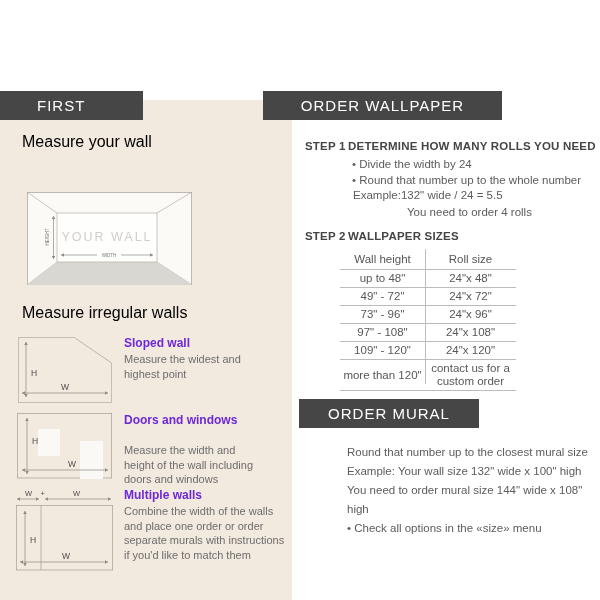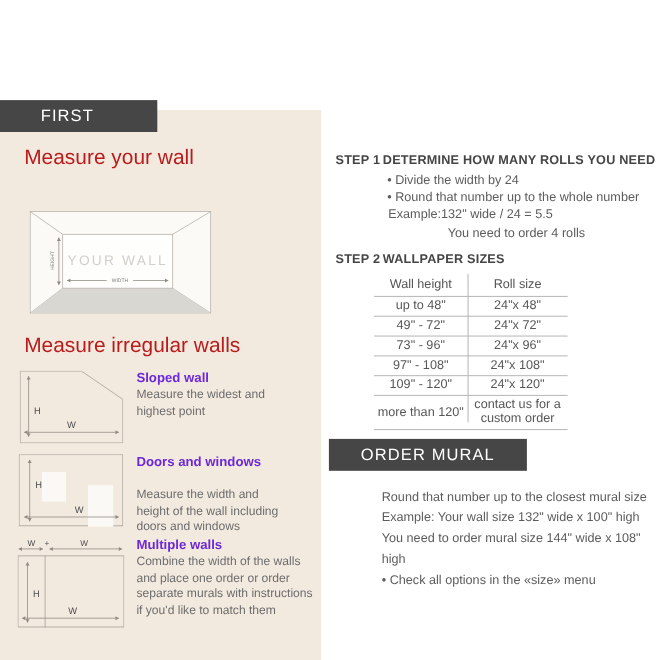--- a/index.html
+++ b/index.html
@@ -6,21 +6,21 @@
   .page{position:relative;width:600px;height:600px;background:#ffffff;overflow:hidden;
         font-family:"Liberation Sans",sans-serif;color:#454545;}
   .title{position:absolute;top:27px;left:0;right:0;text-align:center;
          font-size:24px;letter-spacing:1.5px;color:#454545;}
   .beige{position:absolute;left:0;top:100px;width:292px;height:500px;background:#f2e9df;}
   .bar{position:absolute;height:29px;background:#464646;color:#ffffff;font-size:15px;
        letter-spacing:1px;display:flex;align-items:center;justify-content:center;box-sizing:border-box;}
   .bar.first{left:0;top:91px;width:143px;justify-content:flex-start;padding-left:37px;}
   .bar.wallpaper{left:263px;top:91px;width:239px;}
   .bar.mural{left:299px;top:399px;width:180px;}
-  .h2{position:absolute;font-size:19px;color:#b91c1c;}
+  .h2{position:absolute;font-size:16px;color:#000000;}
   .sub,.item-desc{position:absolute;font-size:11px;color:#6d6d6d;line-height:14.5px;white-space:pre-line;}
   .item-title{position:absolute;font-size:12px;font-weight:bold;color:#6d28d9;}
   .abs{position:absolute;}
   .step-label,.step-title{position:absolute;font-size:11.5px;font-weight:bold;color:#454545;letter-spacing:0.2px;}
   .bullets{position:absolute;font-size:11.5px;color:#5c5c5c;line-height:15.5px;}
   .example-row{position:absolute;font-size:11.5px;color:#5c5c5c;display:flex;}
   .example-result{position:absolute;font-size:11.5px;color:#5c5c5c;}
   .sizes-table{position:absolute;left:340px;top:249px;width:176px;font-size:11.5px;color:#575757;}
   .trow{display:flex;border-bottom:1px solid #bcbcbc;height:17px;}
   .trow.thead{height:20px;color:#555555;}
@@ -36,20 +36,21 @@
 </style>
 </head>
 <body>
 
 <div class="page">
 
 
   <div class="beige"></div>
 
   <div class="bar first">FIRST</div>
+  <div class="bar wallpaper">ORDER WALLPAPER</div>
   <div class="bar mural">ORDER MURAL</div>
 
   <div class="h2" style="left:22px;top:133px;">Measure your wall</div>
 
   <svg class="abs" style="left:27px;top:192px;" width="165" height="93" viewBox="0 0 165 93">
     <rect x="0.35" y="0.35" width="164.3" height="92.3" fill="#fbfaf7" stroke="#a59f96" stroke-width="0.7"></rect>
     <line x1="0" y1="0" x2="30" y2="21" stroke="#b3aea5" stroke-width="0.7"></line>
     <line x1="165" y1="0" x2="130" y2="21" stroke="#b3aea5" stroke-width="0.7"></line>
     <line x1="0" y1="93" x2="30" y2="70" stroke="#b3aea5" stroke-width="0.7"></line>
     <line x1="165" y1="93" x2="130" y2="70" stroke="#b3aea5" stroke-width="0.7"></line>

